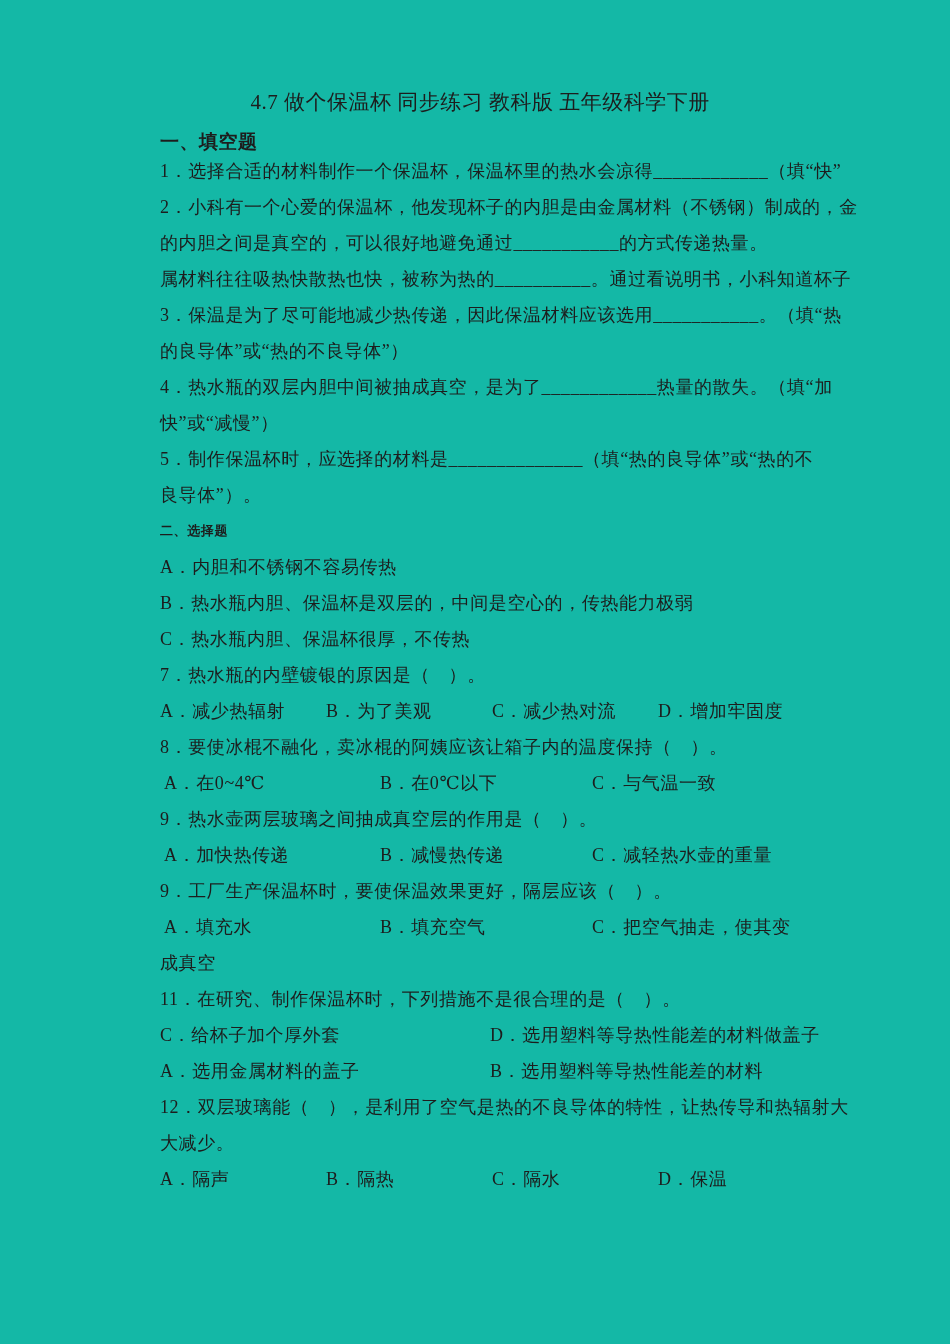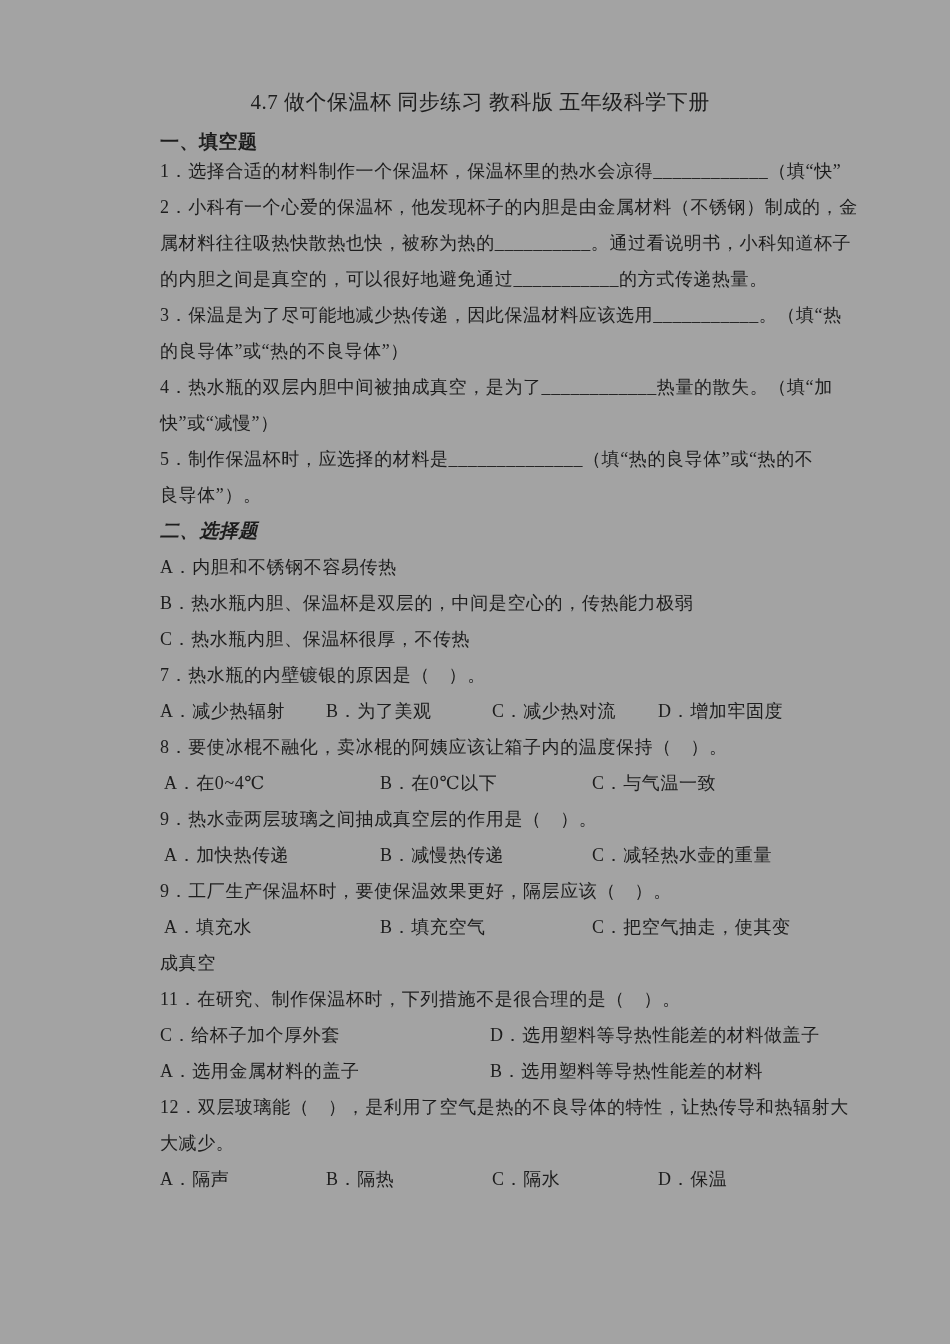--- a/index.html
+++ b/index.html
@@ -1,21 +1,21 @@
 <!DOCTYPE html>
 <html><head>
 <meta charset="utf-8">
 <style>
   html, body { margin: 0; padding: 0; background: #ffffff; }
   .page {
     position: relative;
     box-sizing: border-box;
     width: 950px;
     height: 1344px;
-    background: #a3a3a3;
+    background: #14b8a6;
     padding: 88px 150px 0 160px;
     font-family: "Liberation Serif", "DejaVu Serif", serif;
     color: #1d1d1d;
     overflow: hidden;
   }
   .title {
     text-align: center;
     font-size: 21px;
     line-height: 28px;
     height: 28px;
@@ -33,22 +33,21 @@
   .line {
     position: relative;
     height: 36px;
     line-height: 36px;
     font-size: 18px;
     letter-spacing: 0.6px;
     white-space: nowrap;
   }
   .line.bold {
     font-weight: bold;
-    font-size: 19px;
-    font-style: italic;
+    font-size: 13px;
   }
   .opts span { position: absolute; top: 0; white-space: nowrap; }
   
   .c4-0 { left: 0; }
   .c4-1 { left: 166px; text-align: center; }
   .c4-2 { left: 332px; }
   .c4-3 { left: 498px; }
   
   .c3-0 { left: 4px; }
   .c3-1 { left: 220px; }
@@ -62,22 +61,22 @@
 
 <div class="page">
 
   <div class="title">4.7 做个保温杯 同步练习 教科版 五年级科学下册</div>
 
   <div class="sec-heading">一、填空题</div>
 
   <div class="line">1．选择合适的材料制作一个保温杯，保温杯里的热水会凉得____________（填“快”</div>
 
   <div class="line">2．小科有一个心爱的保温杯，他发现杯子的内胆是由金属材料（不锈钢）制成的，金</div>
+  <div class="line">的内胆之间是真空的，可以很好地避免通过___________的方式传递热量。</div>
   <div class="line">属材料往往吸热快散热也快，被称为热的__________。通过看说明书，小科知道杯子</div>
-  <div class="line">的内胆之间是真空的，可以很好地避免通过___________的方式传递热量。</div>
 
   <div class="line">3．保温是为了尽可能地减少热传递，因此保温材料应该选用___________。（填“热</div>
   <div class="line">的良导体”或“热的不良导体”）</div>
 
   <div class="line">4．热水瓶的双层内胆中间被抽成真空，是为了____________热量的散失。（填“加</div>
   <div class="line">快”或“减慢”）</div>
 
   <div class="line">5．制作保温杯时，应选择的材料是______________（填“热的良导体”或“热的不</div>
   <div class="line">良导体”）。</div>
 

